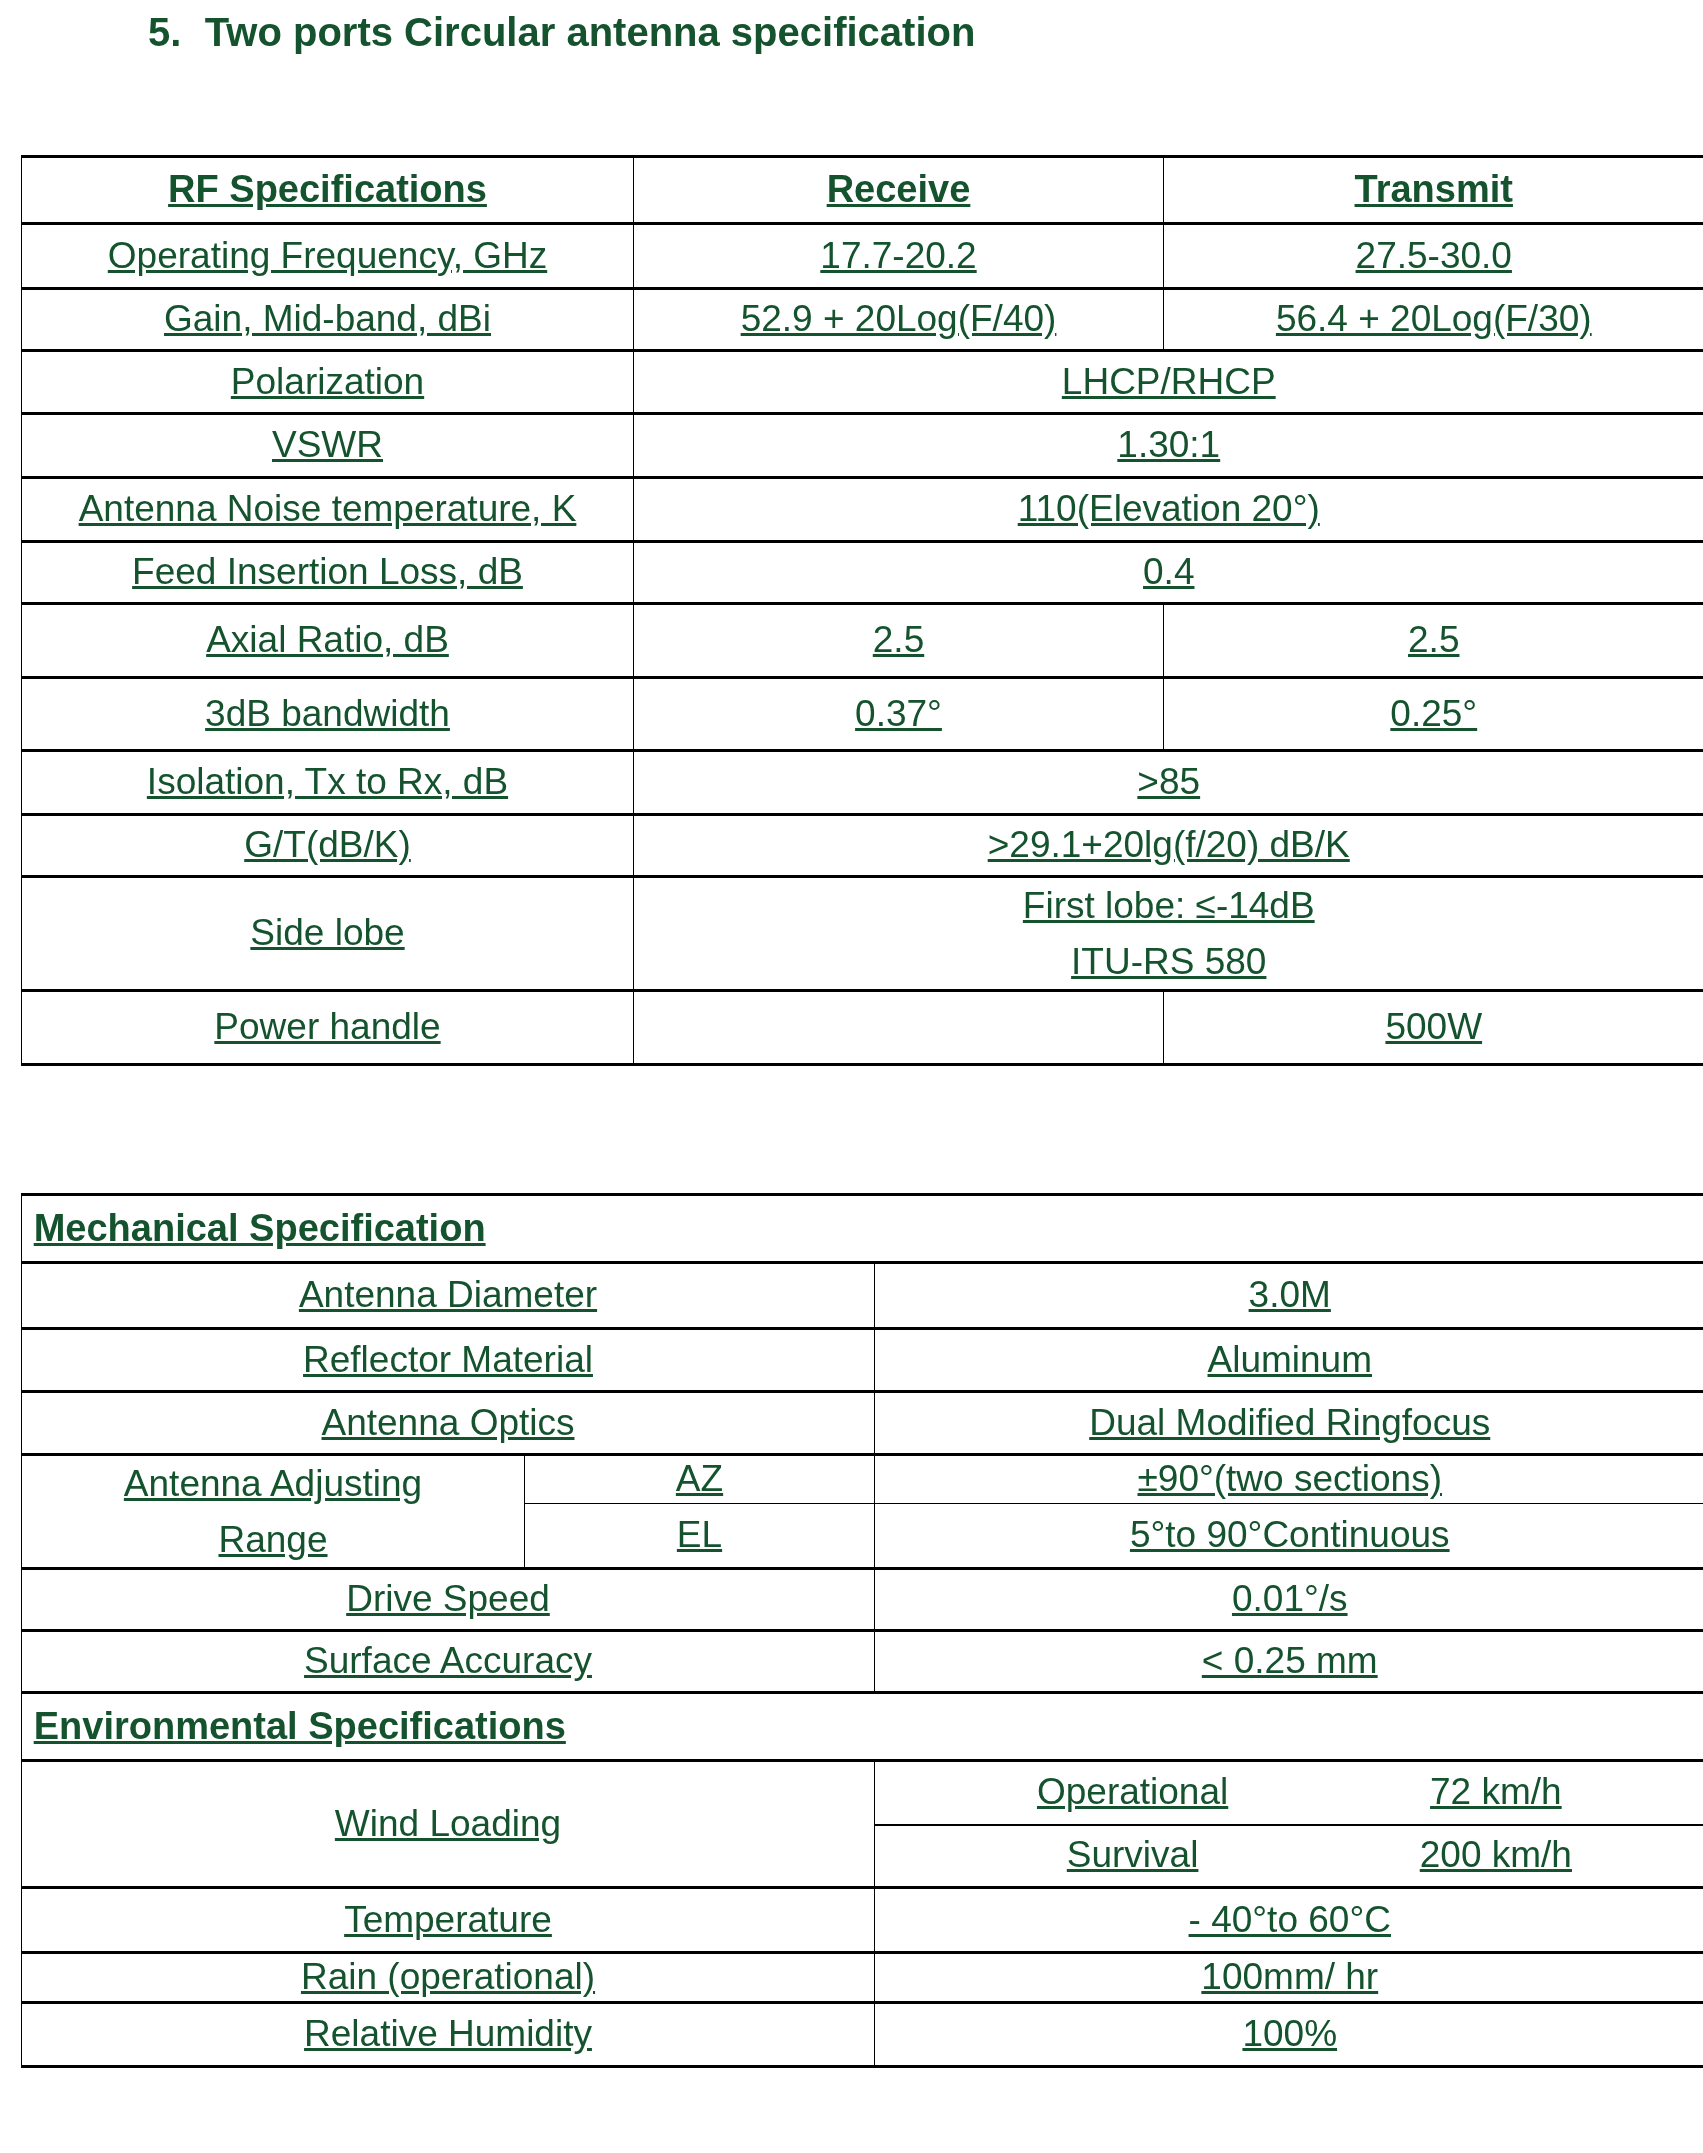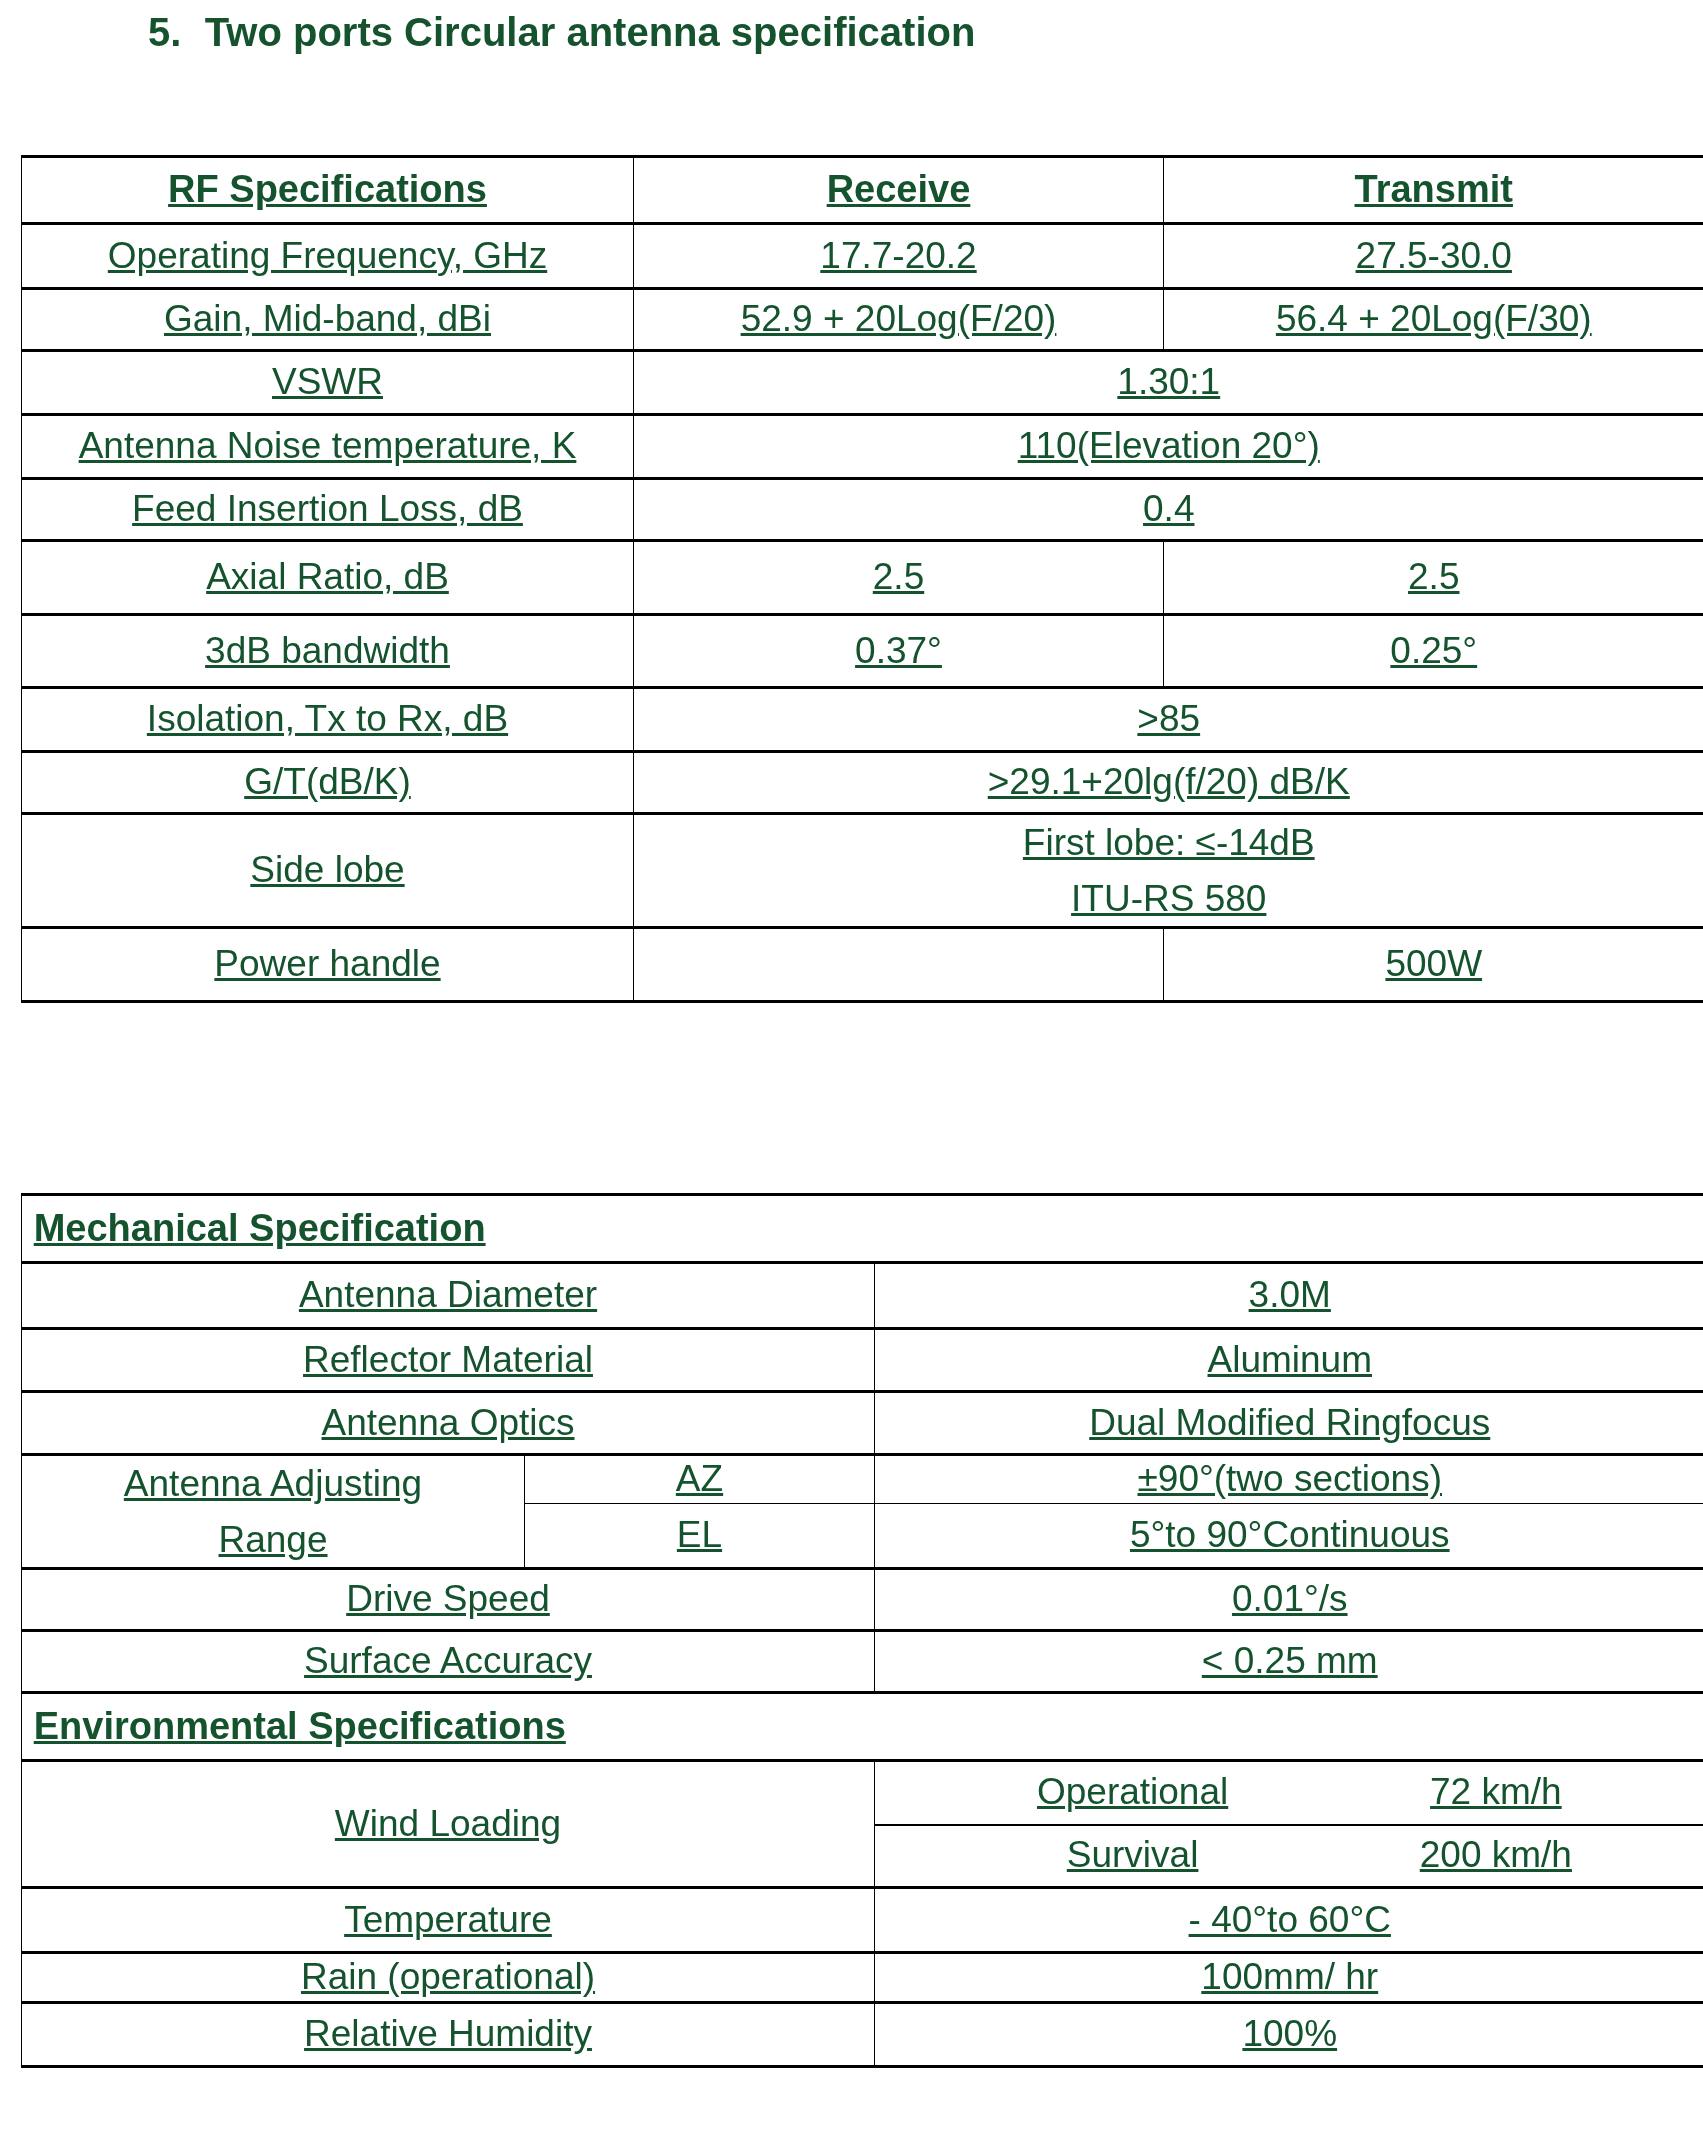--- a/index.html
+++ b/index.html
@@ -57,22 +57,26 @@
         <td class="hdr">Receive</td>
         <td class="hdr">Transmit</td>
       </tr>
       <tr style="height:65px">
         <td>Operating Frequency, GHz</td>
         <td>17.7-20.2</td>
         <td>27.5-30.0</td>
       </tr>
       <tr style="height:62px">
         <td>Gain, Mid-band, dBi</td>
-        <td>52.9 + 20Log(F/20)</td>
+        <td>52.9 + 20Log(F/40)</td>
         <td>56.4 + 20Log(F/30)</td>
+      </tr>
+      <tr style="height:63px">
+        <td>Polarization</td>
+        <td colspan="2">LHCP/RHCP</td>
       </tr>
       <tr style="height:64px">
         <td>VSWR</td>
         <td colspan="2">1.30:1</td>
       </tr>
       <tr style="height:64px">
         <td>Antenna Noise temperature, K</td>
         <td colspan="2">110(Elevation 20°)</td>
       </tr>
       <tr style="height:62px">

